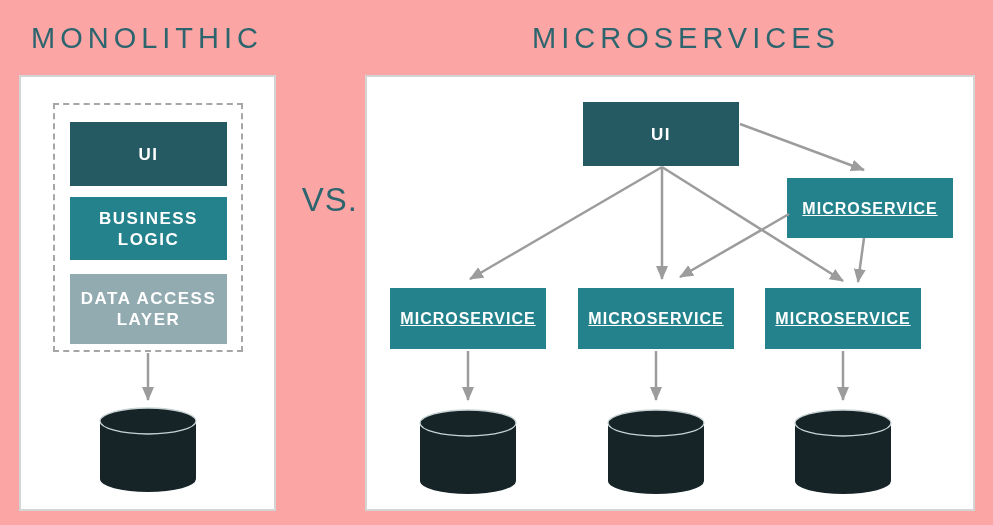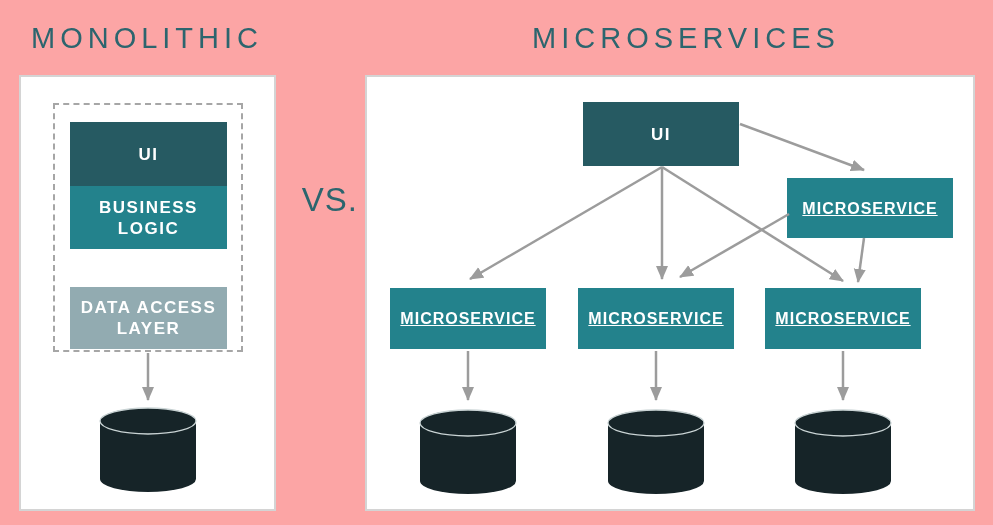--- a/index.html
+++ b/index.html
@@ -47,22 +47,22 @@
 
   <div class="title title-left">MONOLITHIC</div>
   <div class="title title-right">MICROSERVICES</div>
   <div class="vs">VS.</div>
 
   <div class="panel panel-left"></div>
   <div class="panel panel-right"></div>
 
   <div class="dashed-box"></div>
   <div class="node node-dark" style="left:70px;top:122px;width:157px;height:64px;">UI</div>
-  <div class="node node-teal" style="left:70px;top:186px;width:157px;height:63px;">BUSINESS LOGIC</div>
-  <div class="node node-light" style="left:70px;top:287px;width:157px;height:62px;">DATA ACCESS LAYER</div>
+  <div class="node node-teal" style="left:70px;top:197px;width:157px;height:63px;">BUSINESS LOGIC</div>
+  <div class="node node-light" style="left:70px;top:274px;width:157px;height:70px;">DATA ACCESS LAYER</div>
 
   <div class="node node-dark" style="left:583px;top:102px;width:156px;height:64px;">UI</div>
   <div class="node node-teal node-ms" style="left:787px;top:178px;width:166px;height:60px;">MICROSERVICE</div>
   <div class="node node-teal node-ms" style="left:390px;top:288px;width:156px;height:61px;">MICROSERVICE</div>
   <div class="node node-teal node-ms" style="left:578px;top:288px;width:156px;height:61px;">MICROSERVICE</div>
   <div class="node node-teal node-ms" style="left:765px;top:288px;width:156px;height:61px;">MICROSERVICE</div>
 
   <svg class="db" style="left:98px;top:407px;" width="100" height="88" viewBox="0 0 100 88">
     <path d="M2 14 V72 A48 13 0 0 0 98 72 V14" fill="#162428"></path>
     <ellipse cx="50" cy="14" rx="48" ry="13" fill="#162428" stroke="#C9D3D4" stroke-width="1.3"></ellipse>

